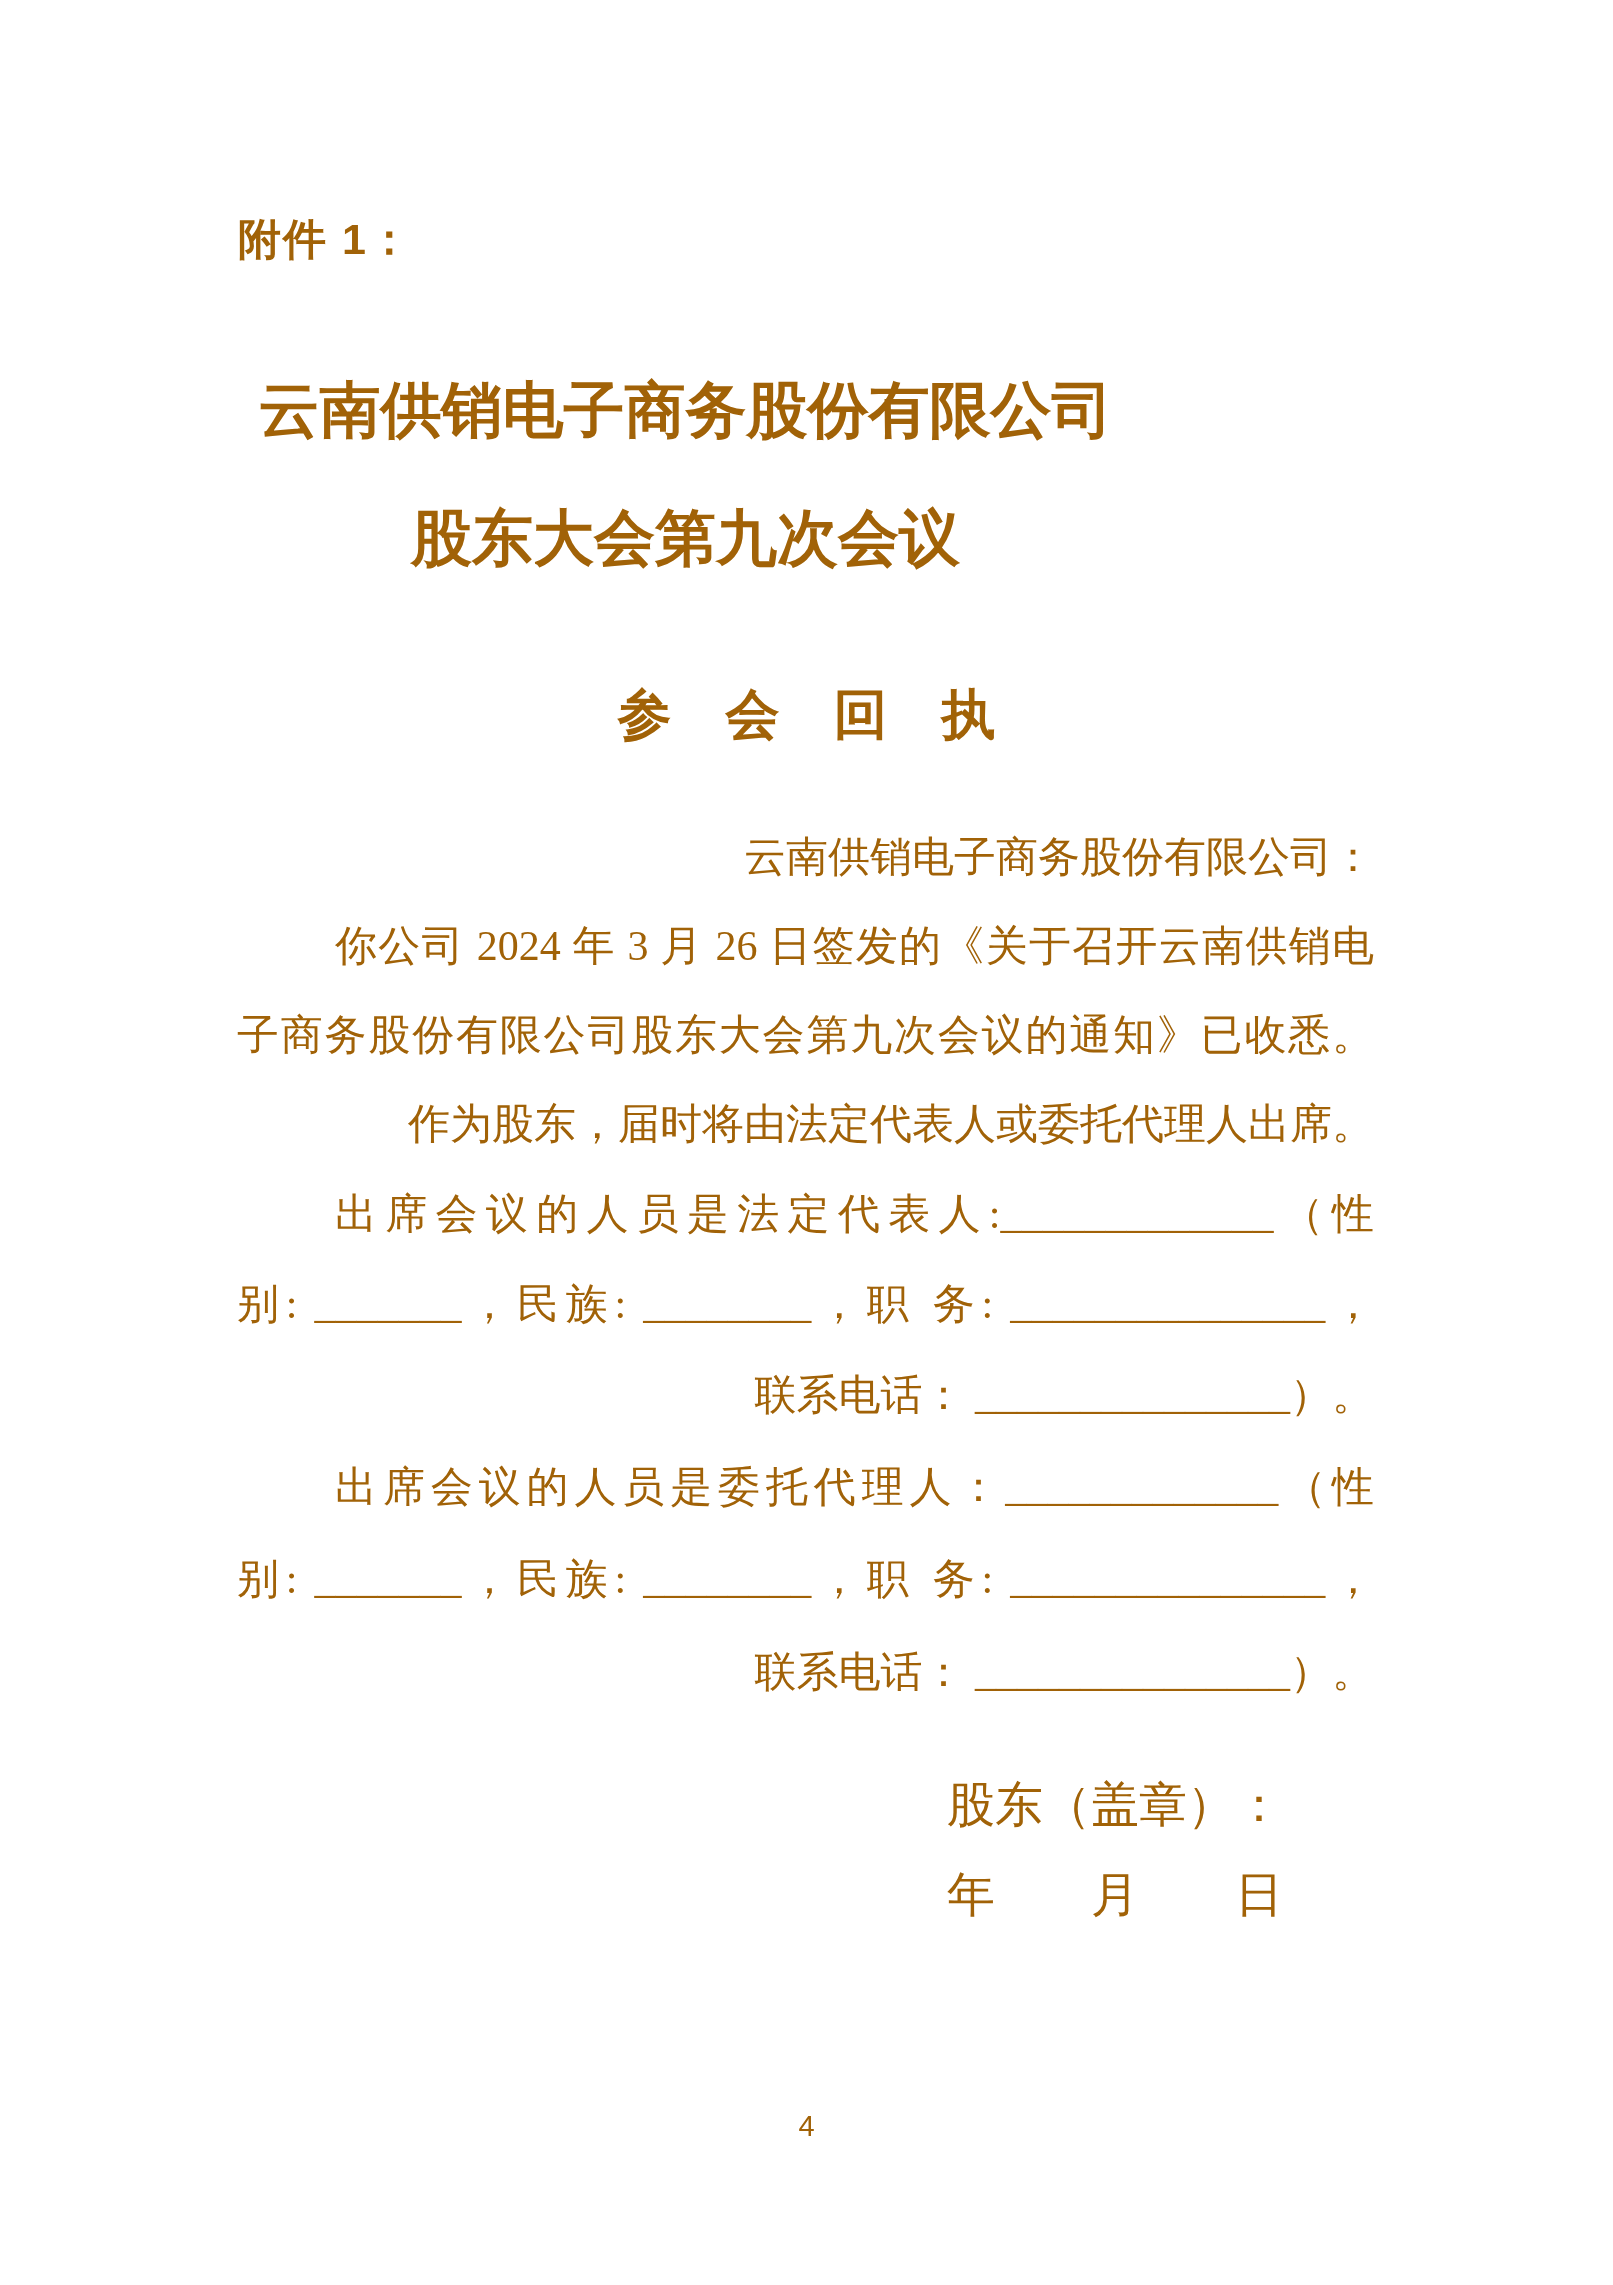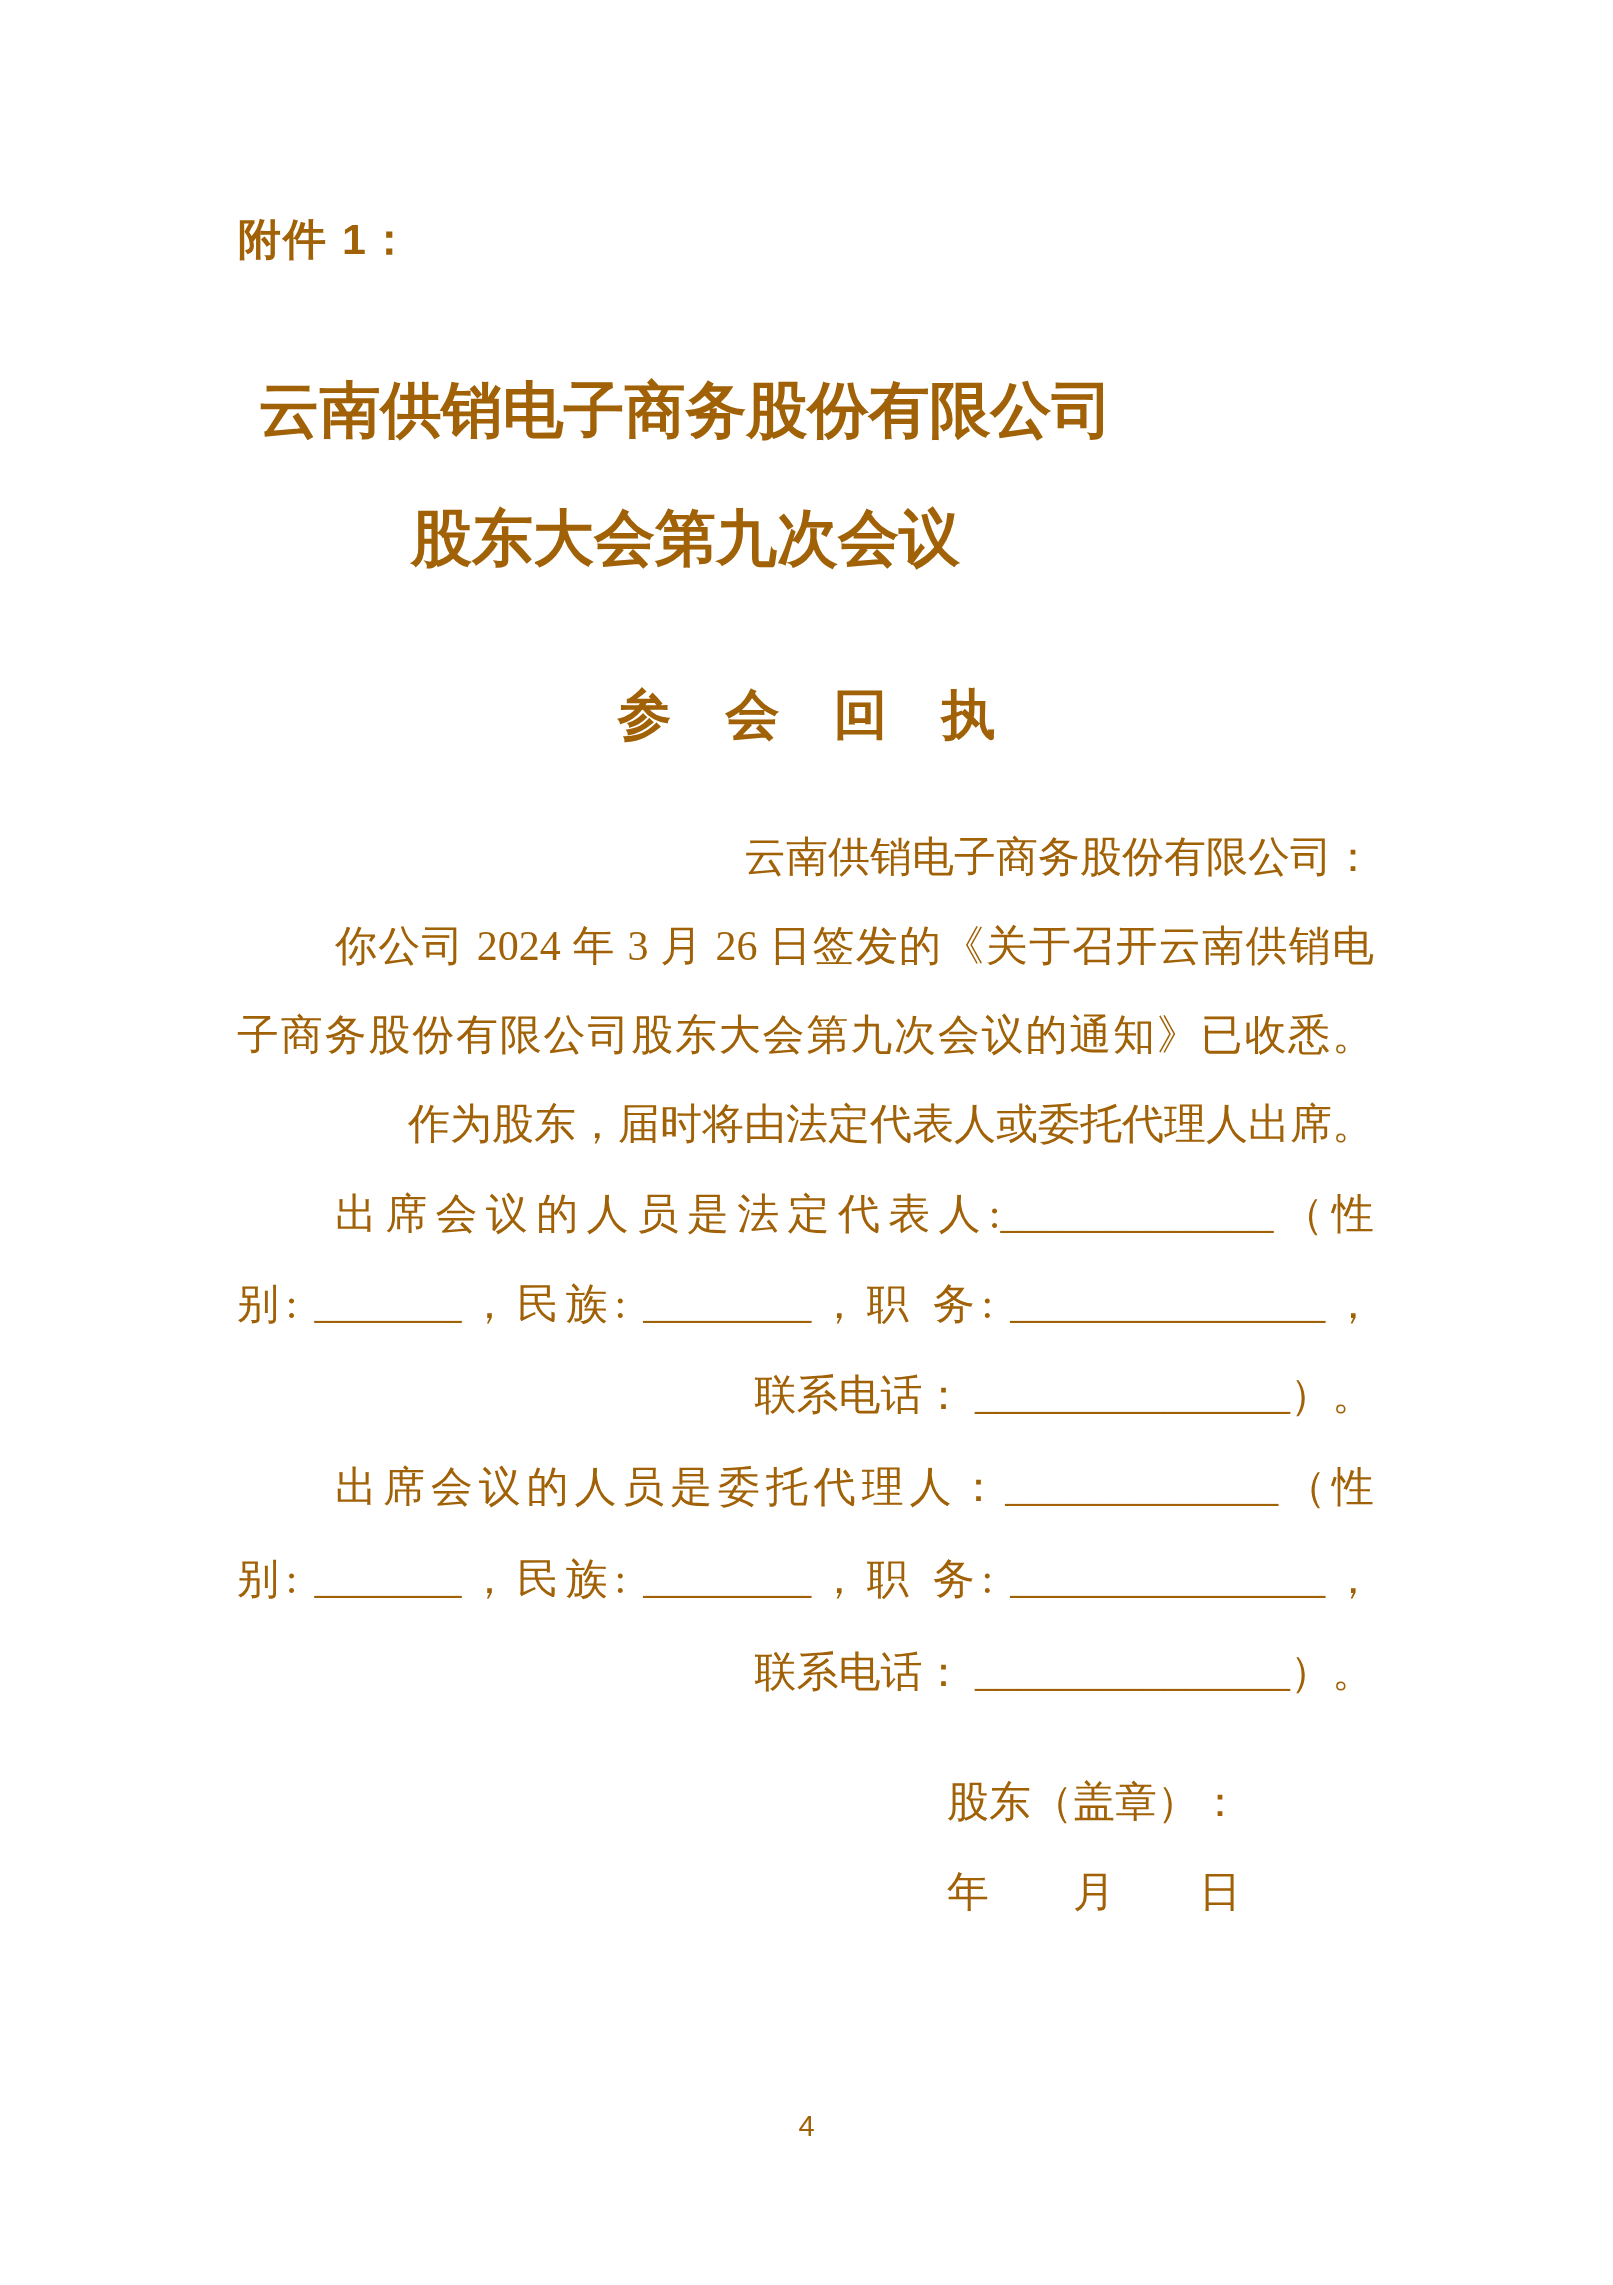--- a/index.html
+++ b/index.html
@@ -67,21 +67,21 @@
   .t-p1l3 { top: 1100px; }
   .t-p3l1 { top: 1190px; }
   .t-p3l2 { top: 1280px; }
   .t-p3l3 { top: 1371px; }
   .t-p4l1 { top: 1463px; }
   .t-p4l2 { top: 1555px; }
   .t-p4l3 { top: 1648px; }
 
   .footer-line {
     left: 947px;
-    font-size: 42px;
+    font-size: 48px;
     line-height: 1;
     white-space: pre;
   }
   .t-seal { top: 1781px; }
   .t-date { top: 1871px; }
 
   .page-number {
     left: 0;
     top: 2112px;
     width: 1613px;

